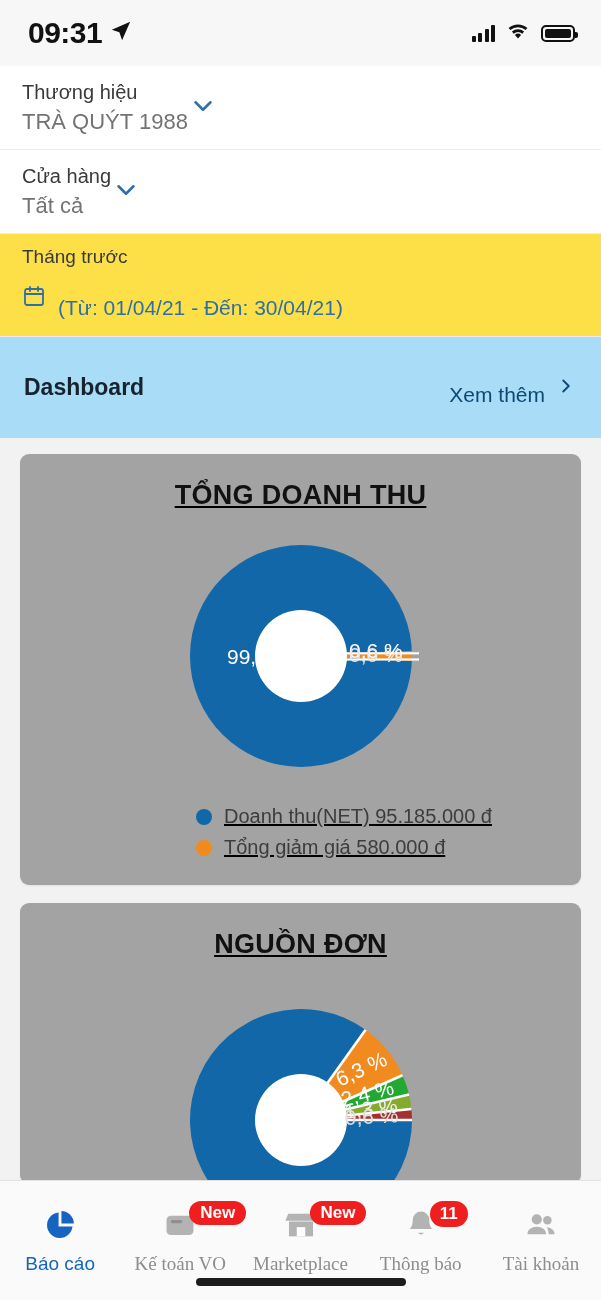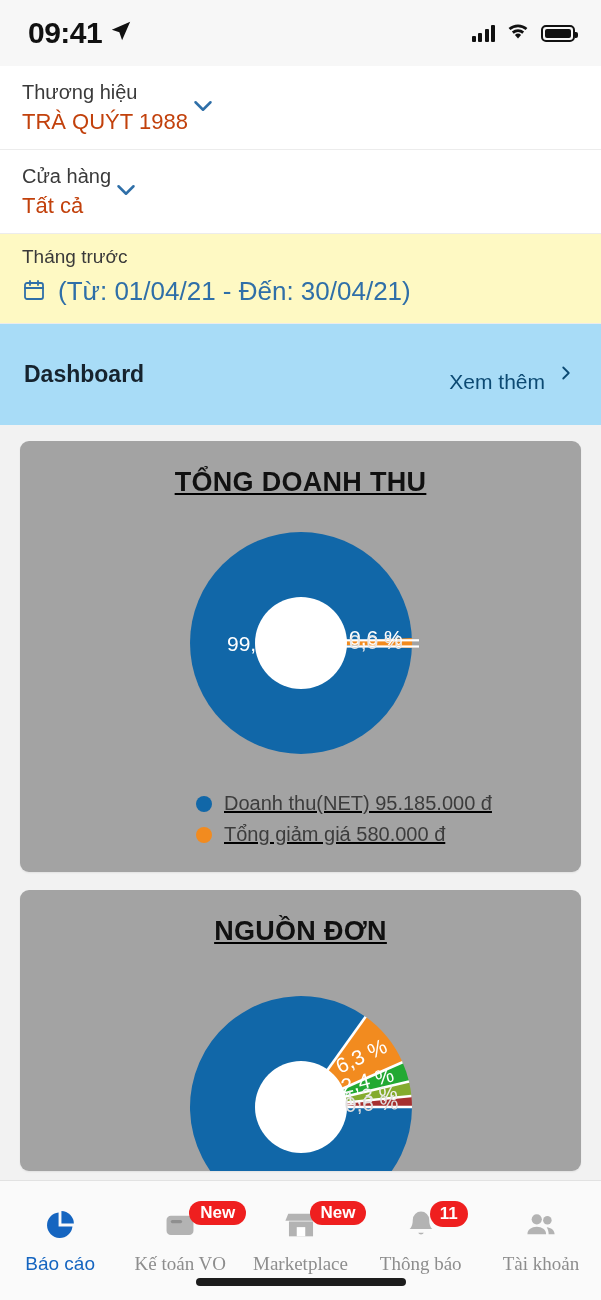--- a/index.html
+++ b/index.html
@@ -35,29 +35,29 @@
 
   
   .filters{ background:#fff; }
   .frow{
     display:flex; align-items:center; 
     padding:14px 22px 14px 22px; border-bottom:1px solid #ececec;
     min-height:84px;
   }
   .frow-txt{ display:flex; flex-direction:column; gap:5px; }
   .flabel{ font-size:20px; color:#3a3a3a; }
-  .fvalue{ font-size:22px; color:#c2410c; }
+  .fvalue{ font-size:22px; color:#737373; }
   .chev{ color:#2f6fa8; }
 
   .daterow{
-    padding:12px 22px 16px 22px; background:#fef9c3; border-bottom:1px solid #ececec;
+    padding:12px 22px 16px 22px; background:#fde047; border-bottom:1px solid #ececec;
   }
   .daterow .flabel{ font-size:19px; color:#3a3a3a; margin-bottom:8px; display:block; }
   .date-line{ display:flex; align-items:center; gap:12px; }
-  .date-text{ font-size:26px; color:#2f6fa8; }
+  .date-text{ font-size:21px; color:#2f6fa8;margin-top:20px; }
 
   
   .dashbar{
     background:#a8dcf7; height:101px;
     display:flex; align-items:center; justify-content:space-between;
     padding:0 24px;
   }
   .dash-title{ font-size:23px; font-weight:bold; color:#16232e; }
   .dash-more{ display:flex; align-items:center; gap:10px; }
   .dash-more-txt{ font-size:21px; color:#0c4a73;margin-top:14px; }
@@ -101,21 +101,21 @@
   .home-ind{
     position:absolute; bottom:14px; left:50%; transform:translateX(-50%);
     width:210px; height:8px; border-radius:5px; background:#1c1c1c;
   }
 </style>
 </head>
 <body>
 
 <div class="statusbar">
   <div class="sb-left">
-    <span class="sb-time">09:41</span>
+    <span class="sb-time">09:31</span>
     <span class="loc-arrow">
       <svg width="22" height="22" viewBox="0 0 24 24">
           <path d="M22 2 2 10.5l8.2 2.9L13.2 22 22 2z" fill="#111"></path>
         </svg>
     </span>
   </div>
   <div class="sb-right">
     <span class="sig-bars">
         <i></i>
         <i></i>

